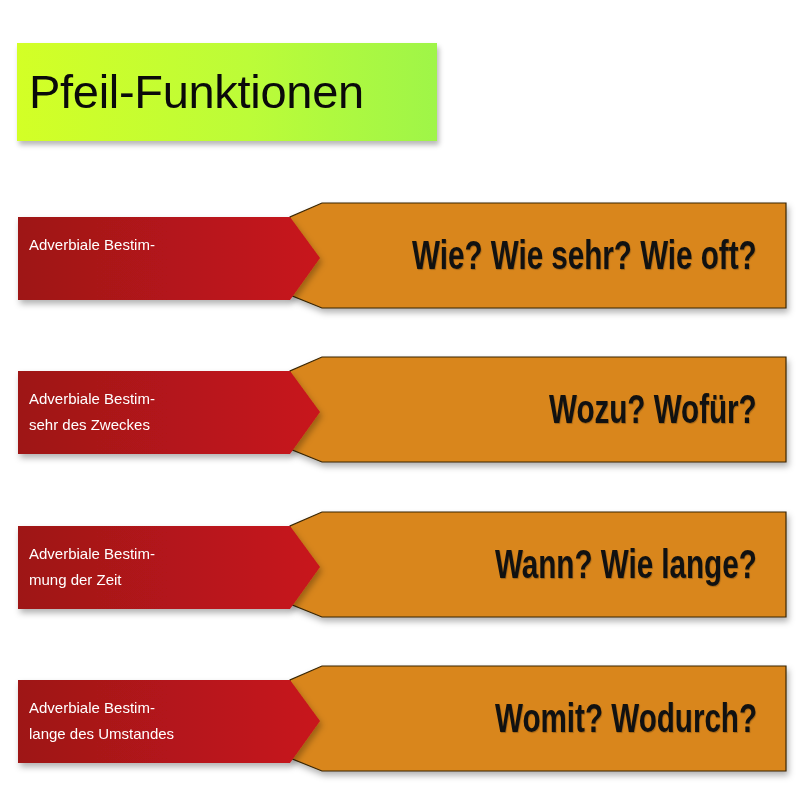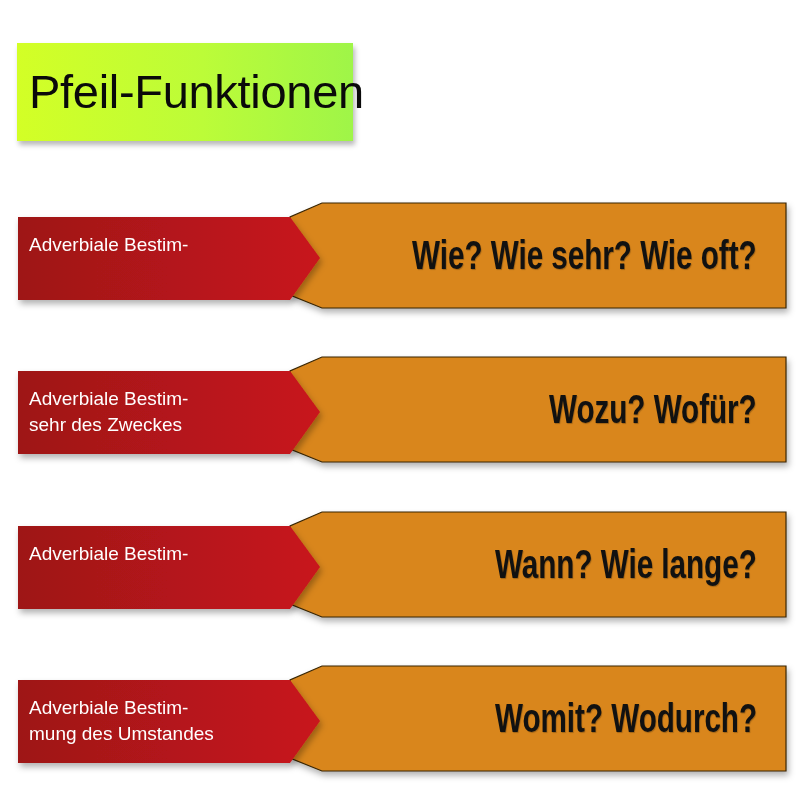--- a/index.html
+++ b/index.html
@@ -1,31 +1,31 @@
 <!DOCTYPE html>
 <html><head>
 <meta charset="utf-8">
 <style>
   html, body { margin:0; padding:0; background:#ffffff; }
   body { width:800px; height:800px; position:relative; overflow:hidden; font-family:"Liberation Sans", sans-serif; }
   .title-box {
-    position:absolute; left:17px; top:43px; width:336px; height:98px;
+    position:absolute; left:17px; top:43px; width:420px; height:98px;
     background:linear-gradient(90deg, #d3ff26 0%, #bcfc38 55%, #9ff548 100%);
     box-shadow:2px 4px 5px rgba(0,0,0,0.28);
   }
   .title-text {
     position:absolute; left:12px; top:0; height:98px; line-height:98px;
     font-size:47px; color:#0a0a0a; white-space:nowrap; letter-spacing:-0.3px;
   }
   .row { position:absolute; left:0; width:800px; height:120px; }
   .orange {
     position:absolute; left:0; top:0;
   }
   .red-label {
-    position:absolute; left:29px; color:#ffffff; font-size:19px; line-height:26px; white-space:nowrap;
+    position:absolute; left:29px; color:#ffffff; font-size:15px; line-height:26px; white-space:nowrap;
   }
   .answer {
     position:absolute; right:43px; color:#111111; font-size:40px; font-weight:bold;
     white-space:nowrap; transform:scaleX(0.74); transform-origin:right center;
     text-shadow:1px 1px 1px rgba(0,0,0,0.25);
   }
 </style>
 </head>
 <body>
 
@@ -65,27 +65,28 @@
   <div class="answer" style="top:33px;">Wozu? Wofür?</div>
 </div>
 
 <div class="row" style="top:509px;">
   <svg class="orange" width="800" height="120">
     <polygon points="322,3 786,3 786,108 322,108 290,95 290,17" fill="#d9861e" stroke="#3a2605" stroke-width="1.2" filter="url(#sh)"></polygon>
     <polygon points="18,17 290,17 320,58 290,100 18,100" fill="url(#redg)" filter="url(#sh)"></polygon>
   </svg>
   <div class="red-label" style="top:32px;">
     <div>Adverbiale Bestim-</div>
+    <div>mung der Zeit</div>
   </div>
   <div class="answer" style="top:33px;">Wann? Wie lange?</div>
 </div>
 
 <div class="row" style="top:663px;">
   <svg class="orange" width="800" height="120">
     <polygon points="322,3 786,3 786,108 322,108 290,95 290,17" fill="#d9861e" stroke="#3a2605" stroke-width="1.2" filter="url(#sh)"></polygon>
     <polygon points="18,17 290,17 320,58 290,100 18,100" fill="url(#redg)" filter="url(#sh)"></polygon>
   </svg>
   <div class="red-label" style="top:32px;">
     <div>Adverbiale Bestim-</div>
-    <div>mung des Umstandes</div>
+    <div>lange des Umstandes</div>
   </div>
   <div class="answer" style="top:33px;">Womit? Wodurch?</div>
 </div>
 
 </body></html>

